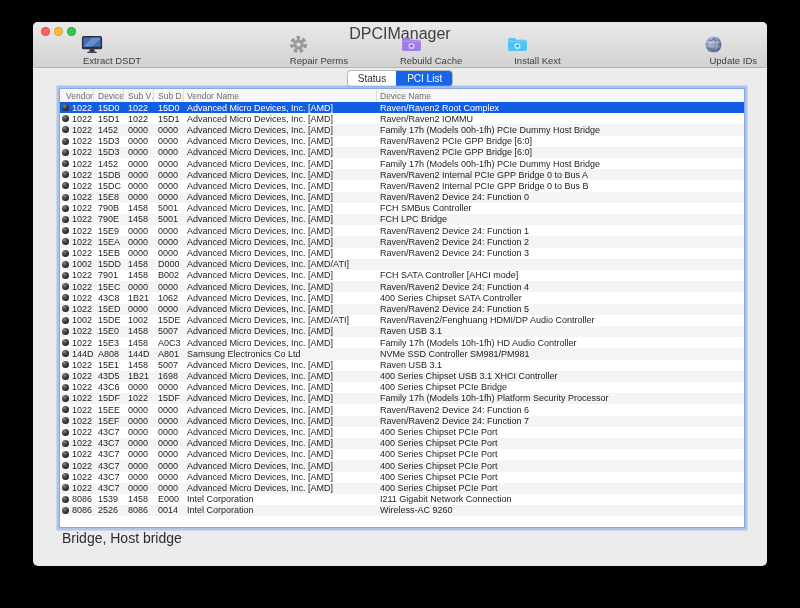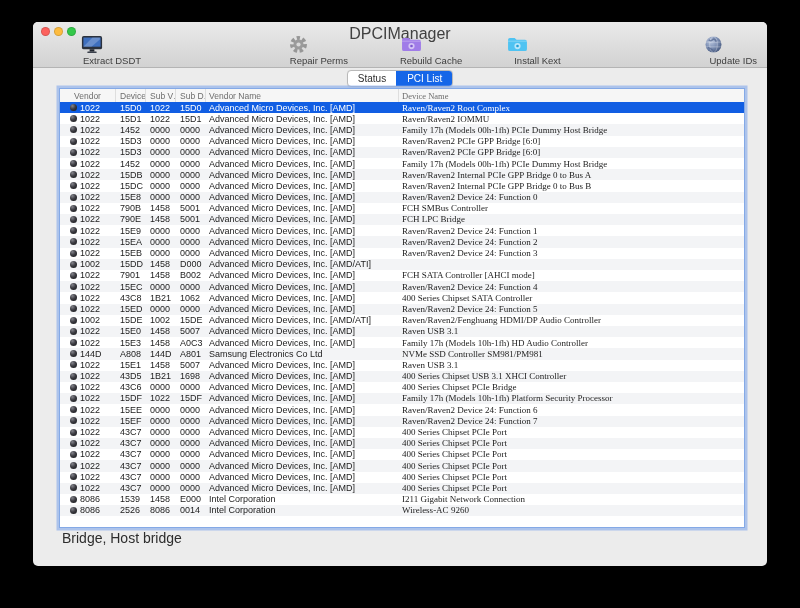--- a/index.html
+++ b/index.html
@@ -57,24 +57,24 @@
   .thead {
     display:flex; height:13px; background:#f6f6f6;
     border-bottom:1px solid #d6d6d6;
     font-size:8.5px; color:#6d6d6d;
   }
   .hcell {
     box-sizing:border-box; padding-left:4px; border-right:1px solid #dedede;
     display:flex; align-items:center; white-space:nowrap; overflow:hidden;
   }
   .hcell:last-child { border-right:none; }
-  .c0 { width:48px; flex:none;margin-left:8px; }
+  .c0 { width:34px; flex:none; }
   .c1, .c2, .c3 { width:30px; flex:none; }
   .c4 { width:193px; flex:none; }
-  .c5 { flex:1; min-width:0;font-family:Liberation Serif, serif; }
+  .c5 { flex:1; min-width:0; }
   .hcell.c0 { padding-left:6px; }
   .tbody {
     position:absolute; top:13px; bottom:0; left:0; right:0; overflow:hidden;
     background:repeating-linear-gradient(to bottom,
       #f3f4f6 0px, #f3f4f6 11.2px, #ffffff 11.2px, #ffffff 22.4px);
   }
   .trow { display:flex; height:11.2px; font-size:9px; color:#1c1c1c; }
   .trow.selected { background:#115ee3; color:#fff; }
   .tcell {
     box-sizing:border-box; padding-left:4px; white-space:nowrap; overflow:hidden;

